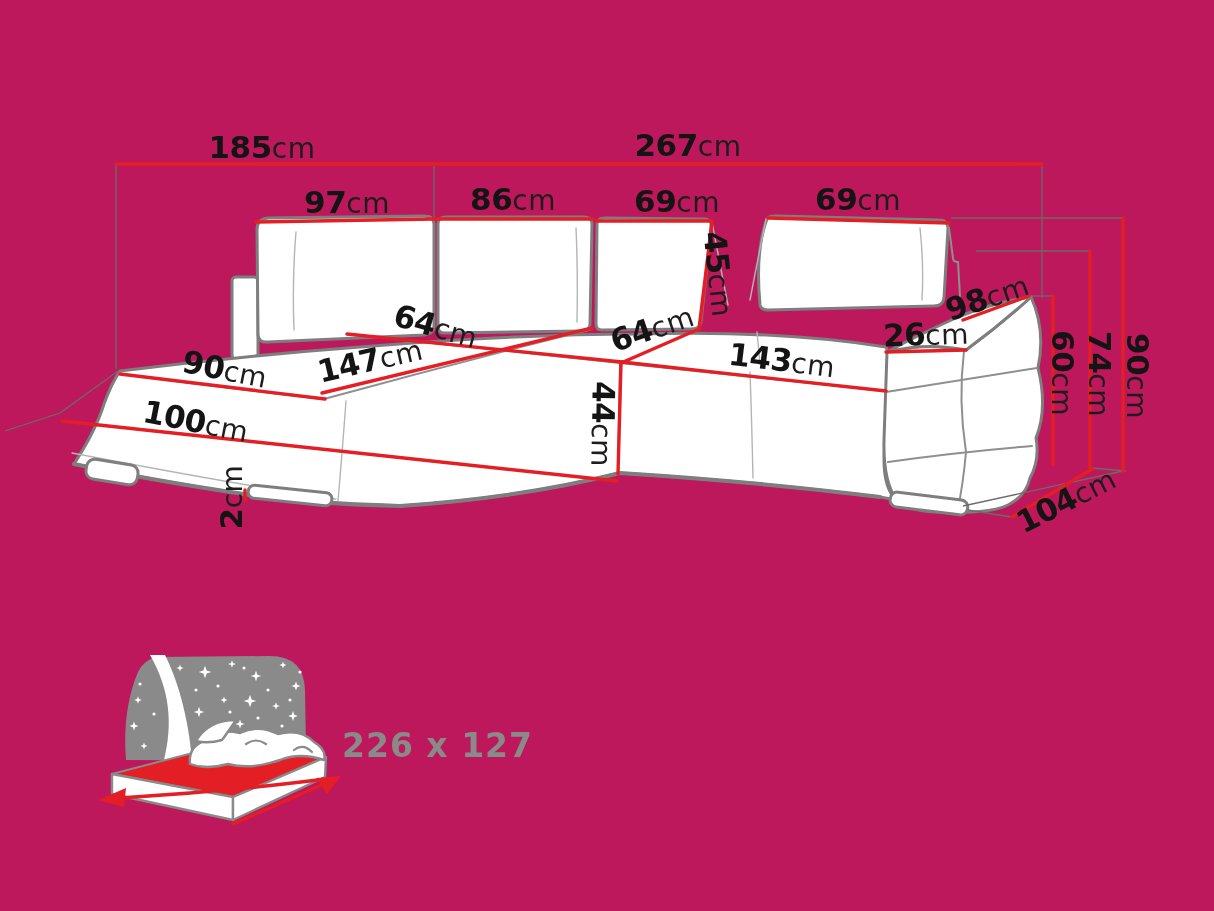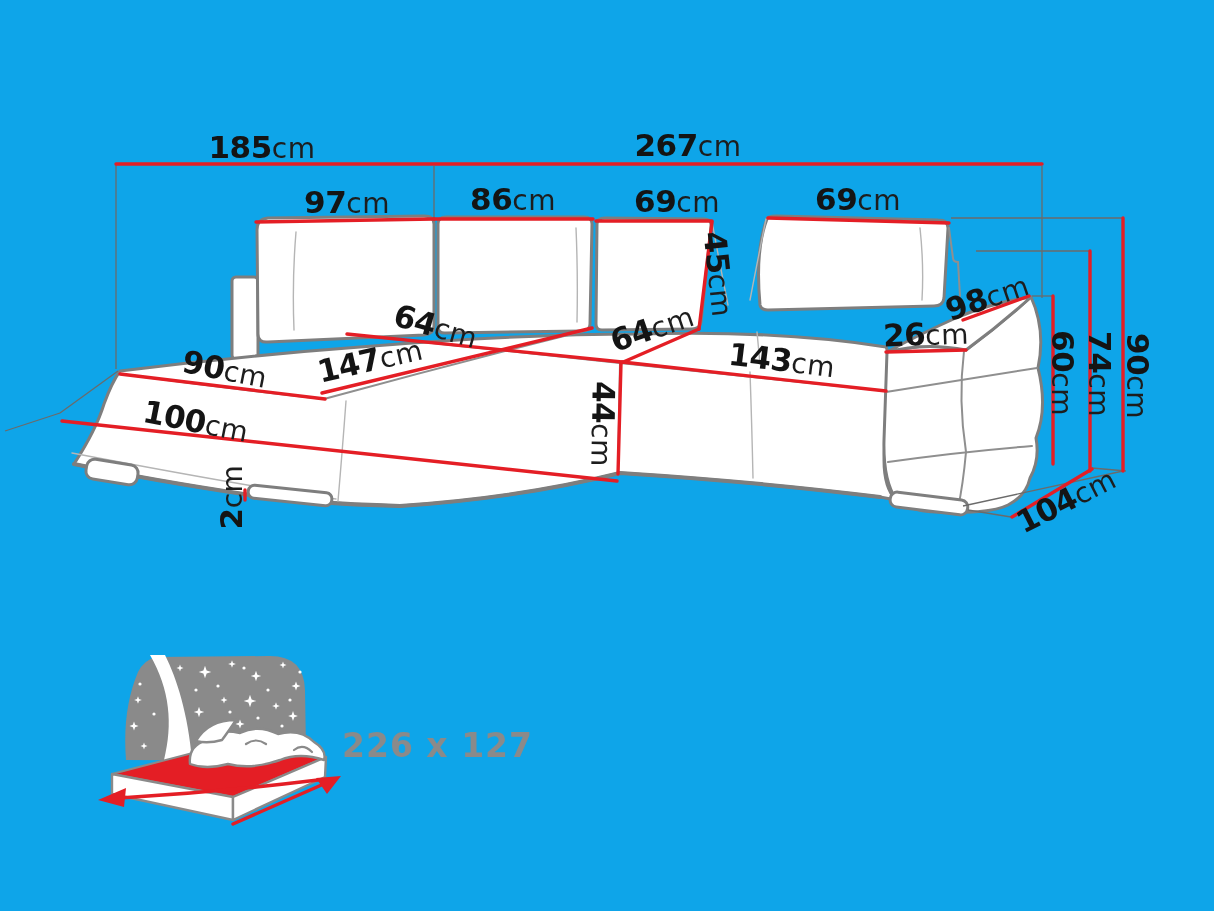--- a/index.html
+++ b/index.html
@@ -1,16 +1,16 @@
 <!DOCTYPE html>
 <html><head>
 <meta charset="utf-8">
 <style>
   html,body{margin:0;padding:0;background:#ffffff;}
-  .stage{position:relative;width:1214px;height:911px;background:#0ea5e9;overflow:hidden;
+  .stage{position:relative;width:1214px;height:911px;background:#be185d;overflow:hidden;
          font-family:"DejaVu Sans","Liberation Sans",sans-serif;}
   svg{display:block}
   
   .outl{fill:#ffffff;stroke:#7e7e7e;stroke-width:3;stroke-linejoin:round;stroke-linecap:round;}
   .outl-heavy{fill:none;stroke:#7e7e7e;stroke-width:4;stroke-linecap:round;}
   .seam{fill:none;stroke:#8f8f8f;stroke-width:2;stroke-linecap:round;}
   .seam-lt{fill:none;stroke:#b5b5b5;stroke-width:1.4;stroke-linecap:round;}
   .guide{fill:none;stroke:#6b6b6b;stroke-width:1.3;}
   .red{fill:none;stroke:#e41e25;stroke-width:3.4;stroke-linecap:round;}
   .redfill{fill:#e41e25;stroke:none;}

